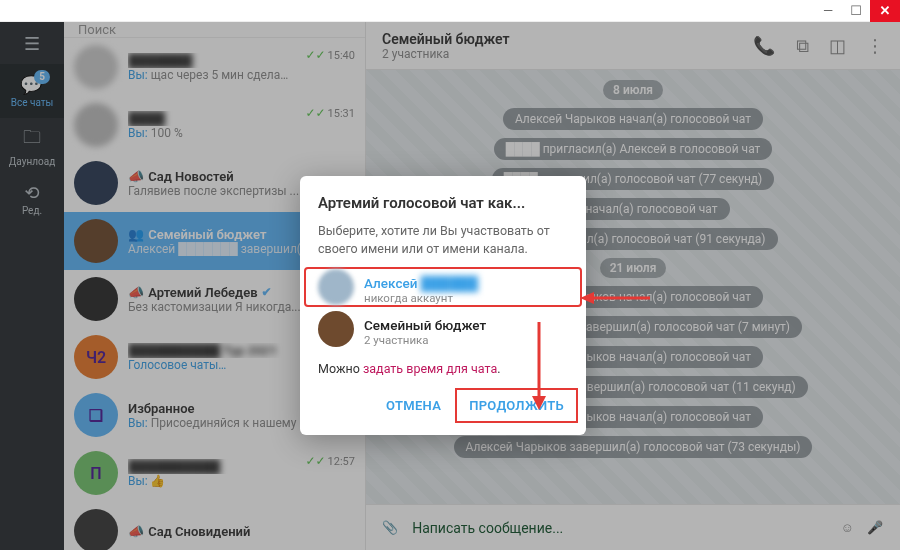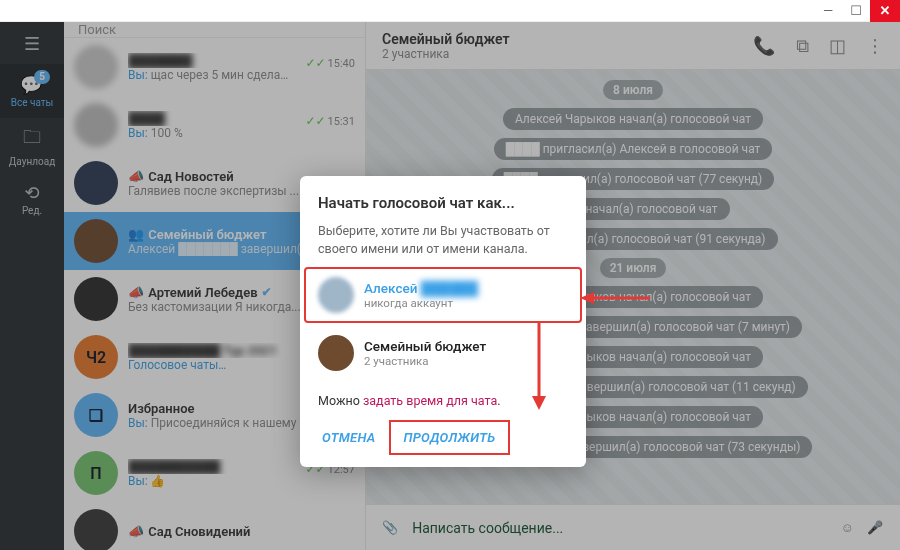--- a/index.html
+++ b/index.html
@@ -14,53 +14,53 @@
   .lb-hamburger { height: 42px; justify-content: center; }
   .lb-icon { font-size: 18px; }
   .badge { position: absolute; top: 6px; right: 14px; background: #5eb5f7; color: #fff; font-size: 10px; border-radius: 10px; padding: 0 5px; line-height: 14px; font-weight: bold; }
 
   .chatlist { width: 302px; background: #fff; border-right: 1px solid #e7e7e7; display: flex; flex-direction: column; }
   .search { height: 44px; display: flex; align-items: center; padding: 0 14px; color: #999; border-bottom: 1px solid #eee; }
   .chat-row { display: flex; align-items: center; padding: 6px 10px; height: 58px; border-bottom: 0; gap: 10px; }
   .chat-row.sel { background: #5eb5f7; color: #fff; }
   .chat-row.sel .sub { color: #e5f2fd; }
   .chat-row.sel .time { color: #e5f2fd; }
-  .ava { width: 44px; height: 44px; border-radius: 50%; flex-shrink: 0; background: #ccc; display: flex; align-items: center; justify-content: center; font-size: 16px; color: #0f172a; font-weight: 600; filter: blur(0); }
+  .ava { width: 44px; height: 44px; border-radius: 50%; flex-shrink: 0; background: #ccc; display: flex; align-items: center; justify-content: center; font-size: 16px; color: #4c1d95; font-weight: 600; filter: blur(0); }
   .ava.blur { filter: blur(3px); }
   .chat-main { flex: 1; min-width: 0; }
   .chat-title { font-size: 13px; font-weight: 600; white-space: nowrap; overflow: hidden; text-overflow: ellipsis; display: flex; align-items: center; gap: 4px; }
   .sub { font-size: 12px; color: #8a8a8a; white-space: nowrap; overflow: hidden; text-overflow: ellipsis; }
-  .time { font-size: 11px; color: #8a8a8a; flex-shrink: 0; align-self: flex-start; margin-top: 12px; }
+  .time { font-size: 11px; color: #8a8a8a; flex-shrink: 0; align-self: flex-start; margin-top: 4px; }
   .checks { color: #5dc452; font-size: 12px; margin-right: 2px;}
   .blur-text { filter: blur(3px); }
 
   .convo { flex: 1; display: flex; flex-direction: column; background: #e6ebee; background-image: repeating-linear-gradient(45deg, #e1e6e9 0 10px, #e6ebee 10px 20px); }
   .header { height: 48px; background: #fff; border-bottom: 1px solid #e7e7e7; display: flex; align-items: center; padding: 0 16px; }
   .header-info { flex: 1; }
   .header-title { font-weight: 600; font-size: 14px; }
   .header-sub { font-size: 12px; color: #8a8a8a; }
   .header-icons { display: flex; gap: 20px; color: #8a8a8a; font-size: 18px; }
   .msgs { flex: 1; overflow: hidden; padding: 10px 30px; display: flex; flex-direction: column; gap: 8px; align-items: center; }
   .pill { background: rgba(120,128,134,0.75); color: #fff; font-size: 12px; padding: 4px 12px; border-radius: 14px; max-width: 90%; text-align: center; }
   .pill.date { background: rgba(120,128,134,0.6); font-weight: 600; padding: 3px 10px; }
   .composer { height: 46px; background: #fff; border-top: 1px solid #e7e7e7; display: flex; align-items: center; padding: 0 16px; color: #8a8a8a; gap: 14px; }
   .composer-input { flex: 1; color: #14532d; font-size: 14px; }
 
   .overlay { position: absolute; inset: 0; background: rgba(40,40,40,0.35); display: flex; align-items: center; justify-content: center; }
   .overlay-inner { position:absolute; left:300px; top:154px; width:286px; background:#fff; border-radius:6px; box-shadow:0 6px 30px rgba(0,0,0,0.3); padding:18px 0 10px 0; }
   .dlg-title { font-size:15px; font-weight:600; padding:0 18px 10px; }
   .dlg-desc { font-size:12.5px; color:#666; padding:0 18px 8px; line-height:1.4; }
-  .opt { display:flex; align-items:center; gap:10px; padding:10px 14px; margin:2px 4px; border-radius:4px; }
+  .opt { display:flex; align-items:flex-end; gap:10px; padding:2px 14px; margin:2px 4px; border-radius:4px; }
   .opt.sel { outline:2px solid #e53935; outline-offset:-2px; }
   .opt .ava { width:36px; height:36px; }
   .opt-name { font-size:13.5px; font-weight:500; color:#3ba0e6; }
   .opt-sub { font-size:11.5px; color:#8a8a8a; }
   .dlg-link-row { font-size:12.5px; padding:10px 18px 14px; }
   .dlg-link { color:#be185d; }
-  .dlg-actions { display:flex; gap:4px; padding:0 10px 4px;font-style:italic; }
+  .dlg-actions { display:flex; justify-content:flex-end; gap:4px; padding:0 10px 4px; }
   .dlg-btn { font-size:13px; font-weight:600; padding:8px 12px; color:#3ba0e6; letter-spacing:0.3px; }
   .dlg-btn.primary { outline:2px solid #e53935; }
 
   .arrow { position:absolute; pointer-events:none; }
   .arrow-h { left:580px; top:266px; width:70px; height:20px; }
   .arrow-v { left:528px; top:300px; width:22px; height:88px; }
   .arrow svg { width:100%; height:100%; }
 
   .ch-icon { font-size: 13px; color: inherit; opacity:0.9; }
   .verified { color:#5eb5f7; font-size:12px; }
@@ -229,21 +229,21 @@
     <div class="composer">
       <span>📎</span>
       <div class="composer-input">Написать сообщение...</div>
       <span>☺</span>
       <span>🎤</span>
     </div>
   </div>
 
   <div class="overlay">
     <div class="overlay-inner">
-      <div class="dlg-title">Начать голосовой чат как...</div>
+      <div class="dlg-title">Артемий голосовой чат как...</div>
       <div class="dlg-desc">Выберите, хотите ли Вы участвовать от своего имени или от имени канала.</div>
       <div id="dlg-opts">
           <div class="opt sel">
             <div class="ava" style="background: rgb(159, 182, 201); filter: blur(2px);"></div>
             <div>
               <div class="opt-name"><span>Алексей </span><span class="blur-text">██████</span></div>
               <div class="opt-sub">никогда аккаунт</div>
             </div>
           </div>
           <div class="opt">

